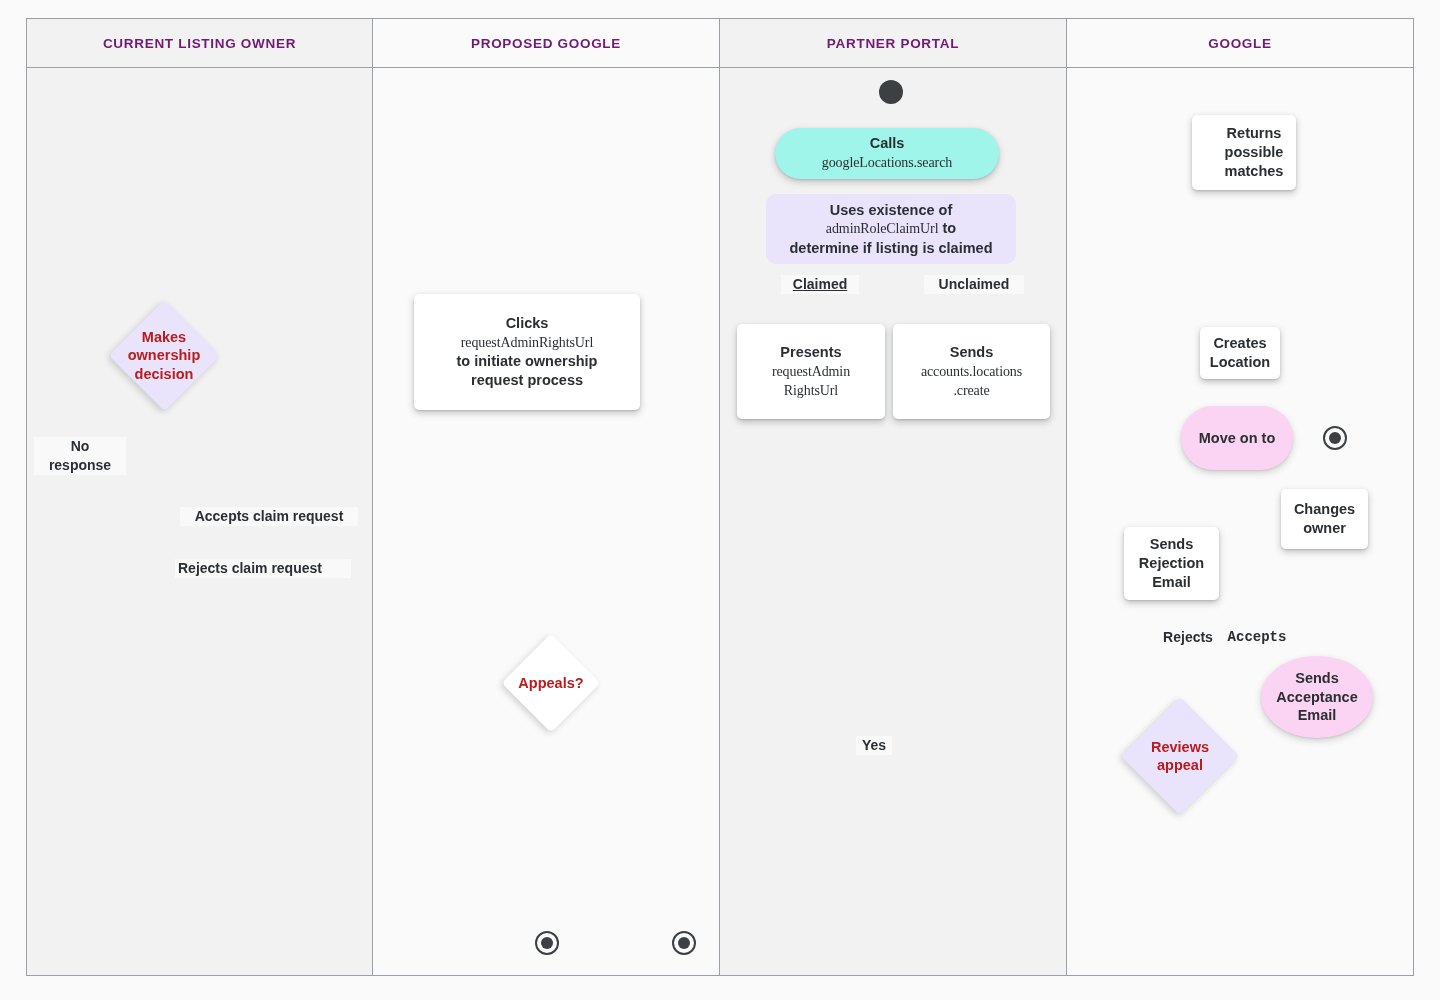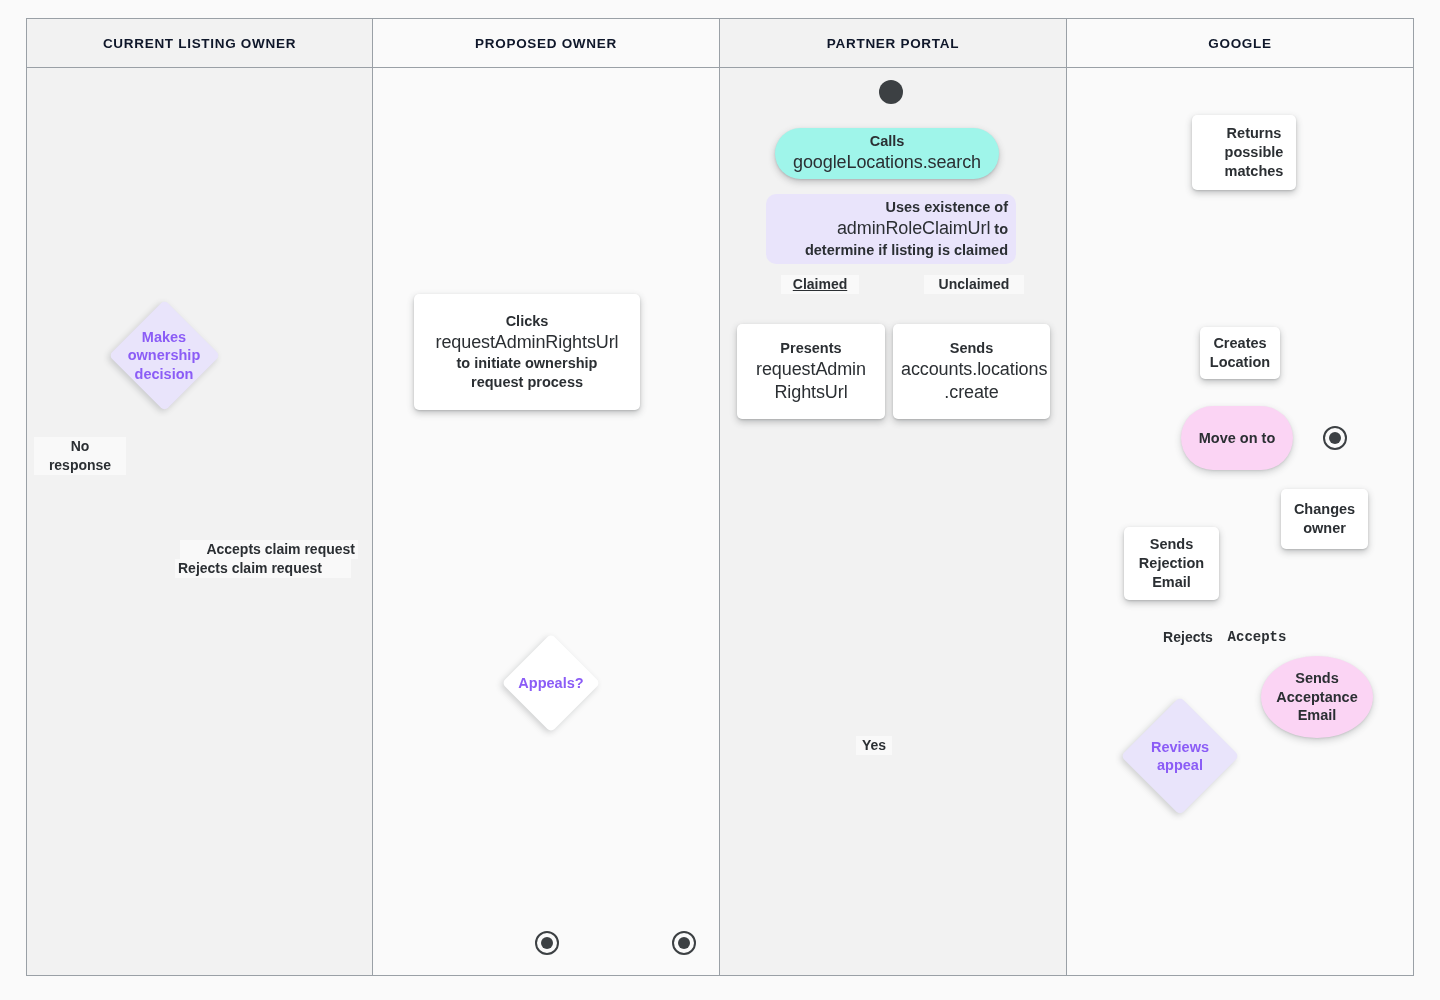--- a/index.html
+++ b/index.html
@@ -44,21 +44,21 @@
     box-sizing: border-box;
     border-right: 1.5px solid #9aa0a6;
     border-top: 1.5px solid #9aa0a6;
     border-bottom: 1.5px solid #9aa0a6;
     display: flex;
     align-items: center;
     justify-content: center;
     font-size: 13.5px;
     font-weight: 700;
     letter-spacing: 0.7px;
-    color: #0f172a;
+    color: #701a75;
   }
   .lane-head.first { border-left: 1.5px solid #9aa0a6; }
   .lane-shade-a { background: #f2f2f2; }
   .lane-shade-b { background: #fafafa; }
 
   
   .node {
     position: absolute;
     box-sizing: border-box;
     display: flex;
@@ -66,23 +66,23 @@
     justify-content: center;
     text-align: center;
     font-size: 14.5px;
     font-weight: 700;
     color: #2b2f33;
     line-height: 1.30;
     padding: 4px 8px;
   }
   .node .txt { width: 100%; }
   .mono {
-    font-family: Liberation Sans, sans-serif;
+    font-family: Liberation Serif, serif;
     font-weight: 400;
-    font-size: 18px;
+    font-size: 14px;
     letter-spacing: -0.1px;
   }
 
   .n-rect {
     background: #ffffff;
     border-radius: 5px;
     box-shadow: 0 3px 7px rgba(60,64,67,0.30), 0 1px 2px rgba(60,64,67,0.18);
   }
   .n-pill-cyan {
     background: #9ff5ea;
@@ -95,21 +95,20 @@
     box-shadow: 0 3px 7px rgba(60,64,67,0.22), 0 1px 2px rgba(60,64,67,0.12);
   }
   .n-ellipse-pink {
     background: #fbd4f4;
     border-radius: 50%;
     box-shadow: 0 3px 7px rgba(60,64,67,0.22), 0 1px 2px rgba(60,64,67,0.12);
   }
   .n-flat-purple {
     background: #e9e4fb;
     border-radius: 10px;
-    text-align: right;
   }
   .n-diamond-wrap { position: absolute; }
   .n-diamond-bg {
     position: absolute;
     left: 0; top: 0;
     width: 100%; height: 100%;
     background: #e9e4fb;
     transform: rotate(45deg);
     border-radius: 5px;
     box-shadow: 0 3px 6px rgba(60,64,67,0.22);
@@ -118,21 +117,21 @@
   .n-diamond-txt {
     position: absolute;
     left: 0; top: 0;
     width: 100%; height: 100%;
     display: flex;
     align-items: center;
     justify-content: center;
     text-align: center;
     font-size: 14.5px;
     font-weight: 700;
-    color: #8b5cf6;
+    color: #b91c1c;
     line-height: 1.25;
   }
 
   
   .start-dot {
     position: absolute;
     width: 24px; height: 24px;
     border-radius: 50%;
     background: #3c4043;
   }
@@ -219,21 +218,21 @@
       <path d="M551,825 L551,855" marker-end="url(#arrow)"></path>
 
       <path d="M547,908 L547,930" marker-end="url(#arrow)"></path>
     </g>
   </svg>
 
   <div class="lane-head first lane-shade-a" style="left:26px; top:18px; width:347px; height:50px;">
     <span>CURRENT LISTING OWNER</span>
   </div>
   <div class="lane-head lane-shade-b" style="left:373px; top:18px; width:347px; height:50px;">
-    <span>PROPOSED OWNER</span>
+    <span>PROPOSED GOOGLE</span>
   </div>
   <div class="lane-head lane-shade-a" style="left:720px; top:18px; width:347px; height:50px;">
     <span>PARTNER PORTAL</span>
   </div>
   <div class="lane-head lane-shade-b" style="left:1067px; top:18px; width:347px; height:50px;">
     <span>GOOGLE</span>
   </div>
 
   <div class="lane first lane-shade-a" style="left:26px; top:68px; width:347px; height:908px;"></div>
   <div class="lane lane-shade-b" style="left:373px; top:68px; width:347px; height:908px;"></div>
@@ -342,21 +341,21 @@
 
     <div class="end-dot" style="left:672px; top:931px;"></div>
 
     <div class="edge-label" style="left:781px; top:275px; width:72px;text-decoration:underline;">Claimed</div>
 
     <div class="edge-label" style="left:924px; top:275px; width:94px;">Unclaimed</div>
 
     <div class="edge-label" style="left:34px; top:437px; width:86px;">No
 response</div>
 
-    <div class="edge-label" style="left:180px; top:507px; width:172px; text-align:right;margin-top:33px;">Accepts claim request</div>
+    <div class="edge-label" style="left:180px; top:507px; width:172px; text-align:center;">Accepts claim request</div>
 
     <div class="edge-label" style="left:175px; top:559px; width:170px; text-align:left;">Rejects claim request</div>
 
     <div class="edge-label" style="left:1152px; top:628px; width:66px;">Rejects</div>
 
     <div class="edge-label" style="left:1219px; top:628px; width:70px;font-family:Liberation Mono, monospace;">Accepts</div>
 
     <div class="edge-label" style="left:856px; top:736px; width:30px;">Yes</div>
 
   </div>

